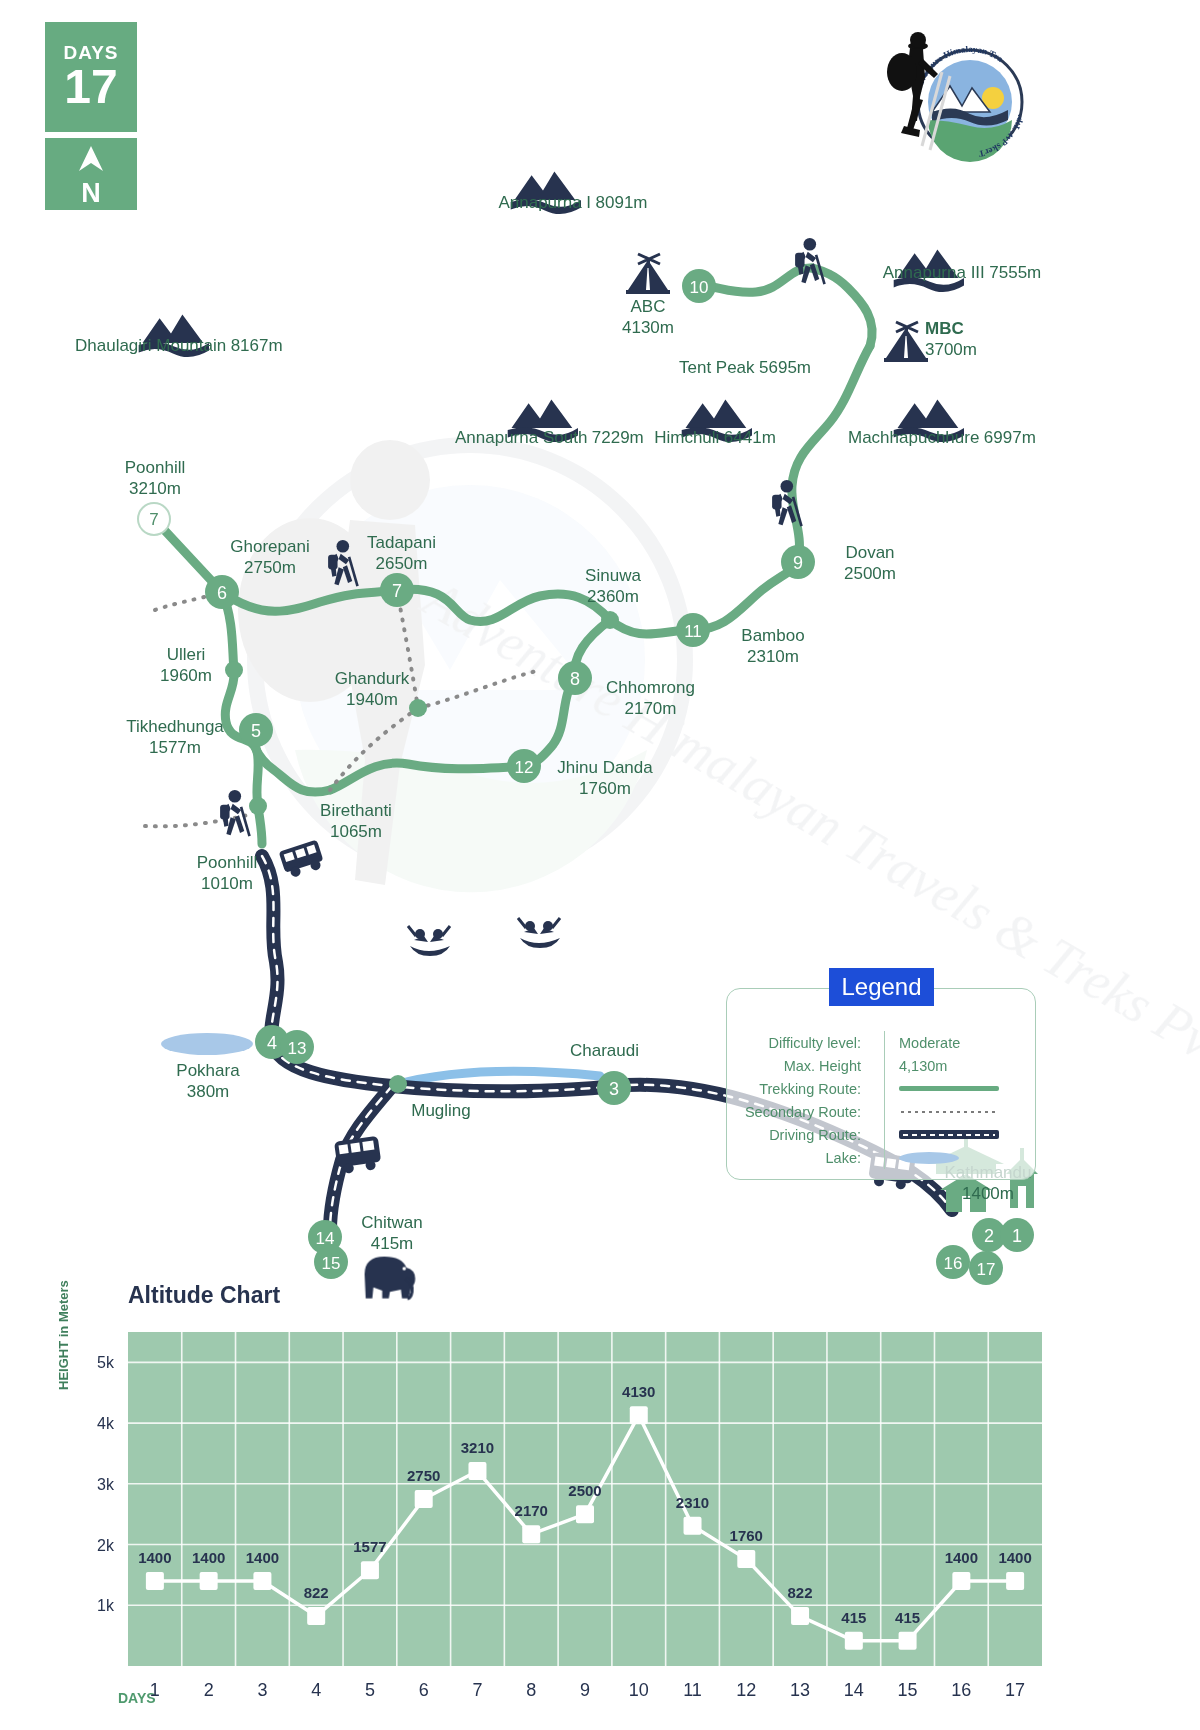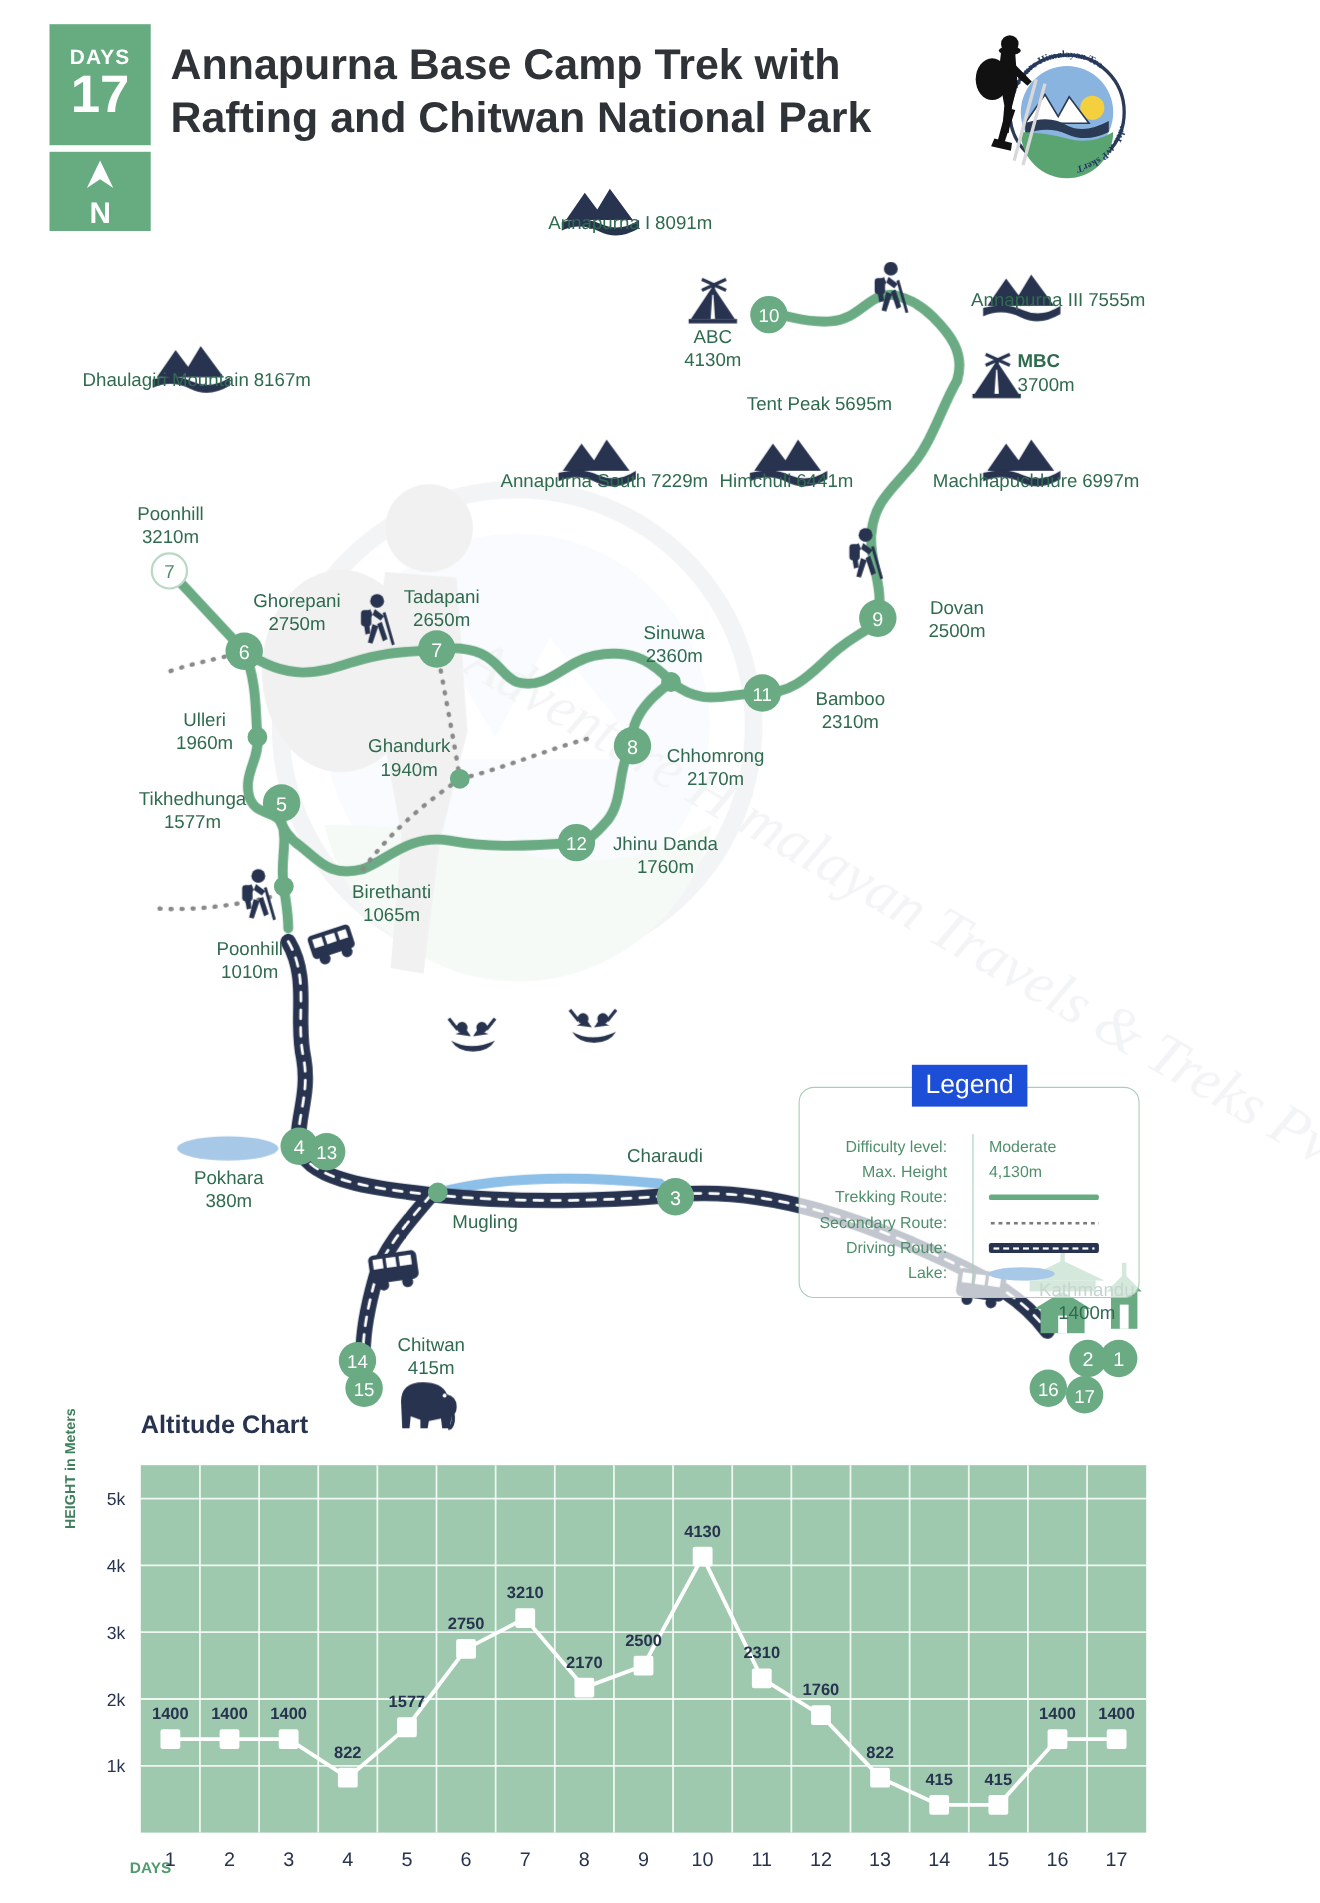--- a/index.html
+++ b/index.html
@@ -92,21 +92,20 @@
 
   <div id="north-badge">
     <div class="narrow">
       <svg width="34" height="30" viewBox="0 0 34 30">
         <path d="M17 2 L29 27 L17 19 L5 27 Z" fill="#ffffff"></path>
       </svg>
     </div>
     <div class="nlbl">N</div>
   </div>
 
-  <div id="title">Annapurna Base Camp Trek with Rafting and Chitwan National Park</div>
 
   <div id="logo">
     <svg width="170" height="160" viewBox="0 0 170 160">
       <defs>
         <path id="arcTop" d="M 40,88 A 50,50 0 0 1 140,88" fill="none"></path>
         <path id="arcBot" d="M 140,88 A 50,50 0 0 1 40,88" fill="none"></path>
       </defs>
       <circle cx="90" cy="88" r="52" fill="none" stroke="#2b3a55" stroke-width="3"></circle>
       <circle cx="90" cy="88" r="42" fill="#8ab4e0"></circle>
       <circle cx="113" cy="84" r="11" fill="#f4d03f"></circle>

